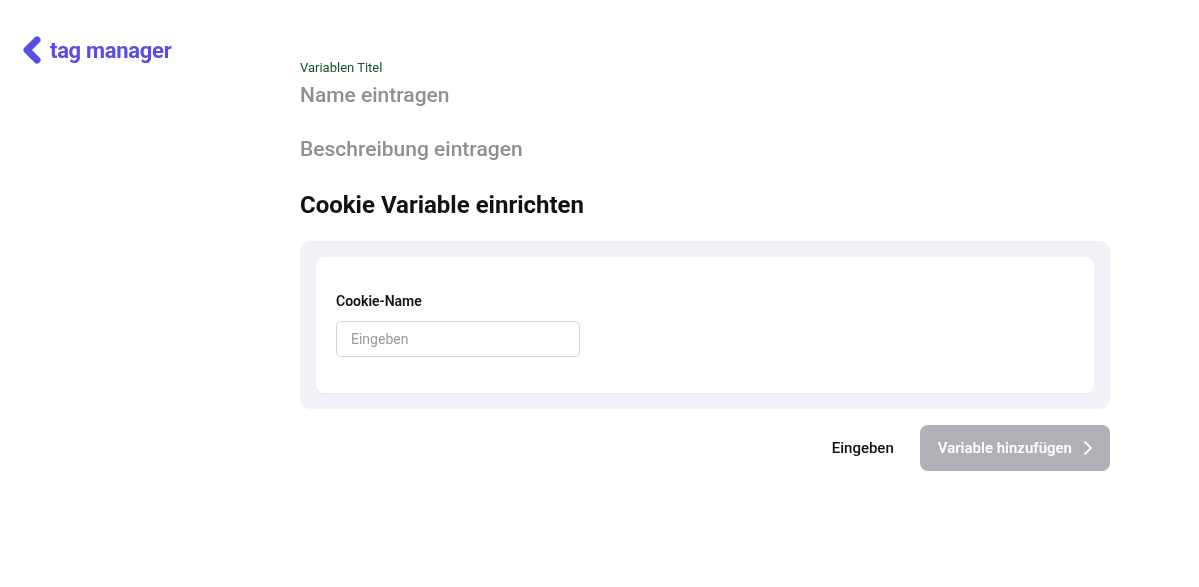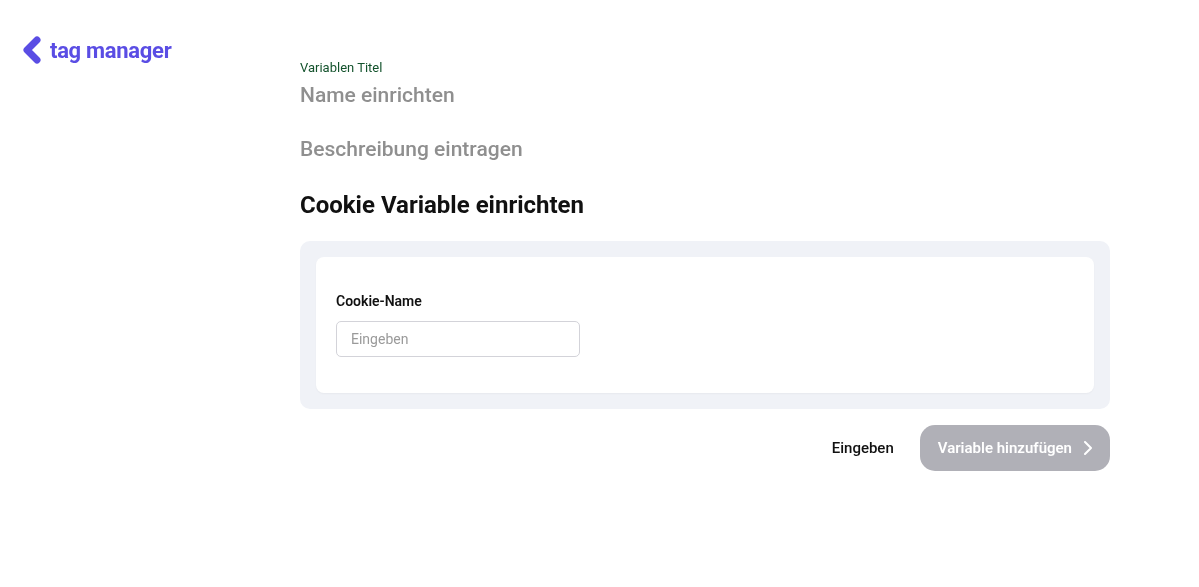--- a/index.html
+++ b/index.html
@@ -98,21 +98,21 @@
     .discard-link {
       font-size: 15px;
       color: #111;
       font-weight: 500;
       cursor: pointer;
     }
     .primary-button {
       background: #b0b0b7;
       color: #fff;
       border: none;
-      border-radius: 15px;
+      border-radius: 8px;
       padding: 14px 18px;
       font-size: 15px;
       font-weight: 600;
       display: inline-flex;
       align-items: center;
       gap: 12px;
       cursor: pointer;
       font-family: inherit;
     }
     .chevron-right {
@@ -128,21 +128,21 @@
     <svg width="22" height="28" viewBox="0 0 22 28">
       <path d="M15 4 L5 14 L15 24" stroke="#5a4de4" stroke-width="7" stroke-linecap="round" stroke-linejoin="round" fill="none"></path>
     </svg>
   </span>
   <span class="logo-text">tag manager</span>
 </div>
 
 <div class="content">
 
   <div class="field-label">Variablen Titel</div>
-  <div class="field-value-placeholder">Name einrichten</div>
+  <div class="field-value-placeholder">Name eintragen</div>
 
   <div class="field-value-placeholder">Beschreibung eintragen</div>
 
   <div class="section-title">Cookie Variable einrichten</div>
 
   <div class="card-wrapper">
     <div class="inner-card">
       <div class="input-label">Cookie-Name</div>
       <input type="text" class="text-input" placeholder="Eingeben" style="">
     </div>

